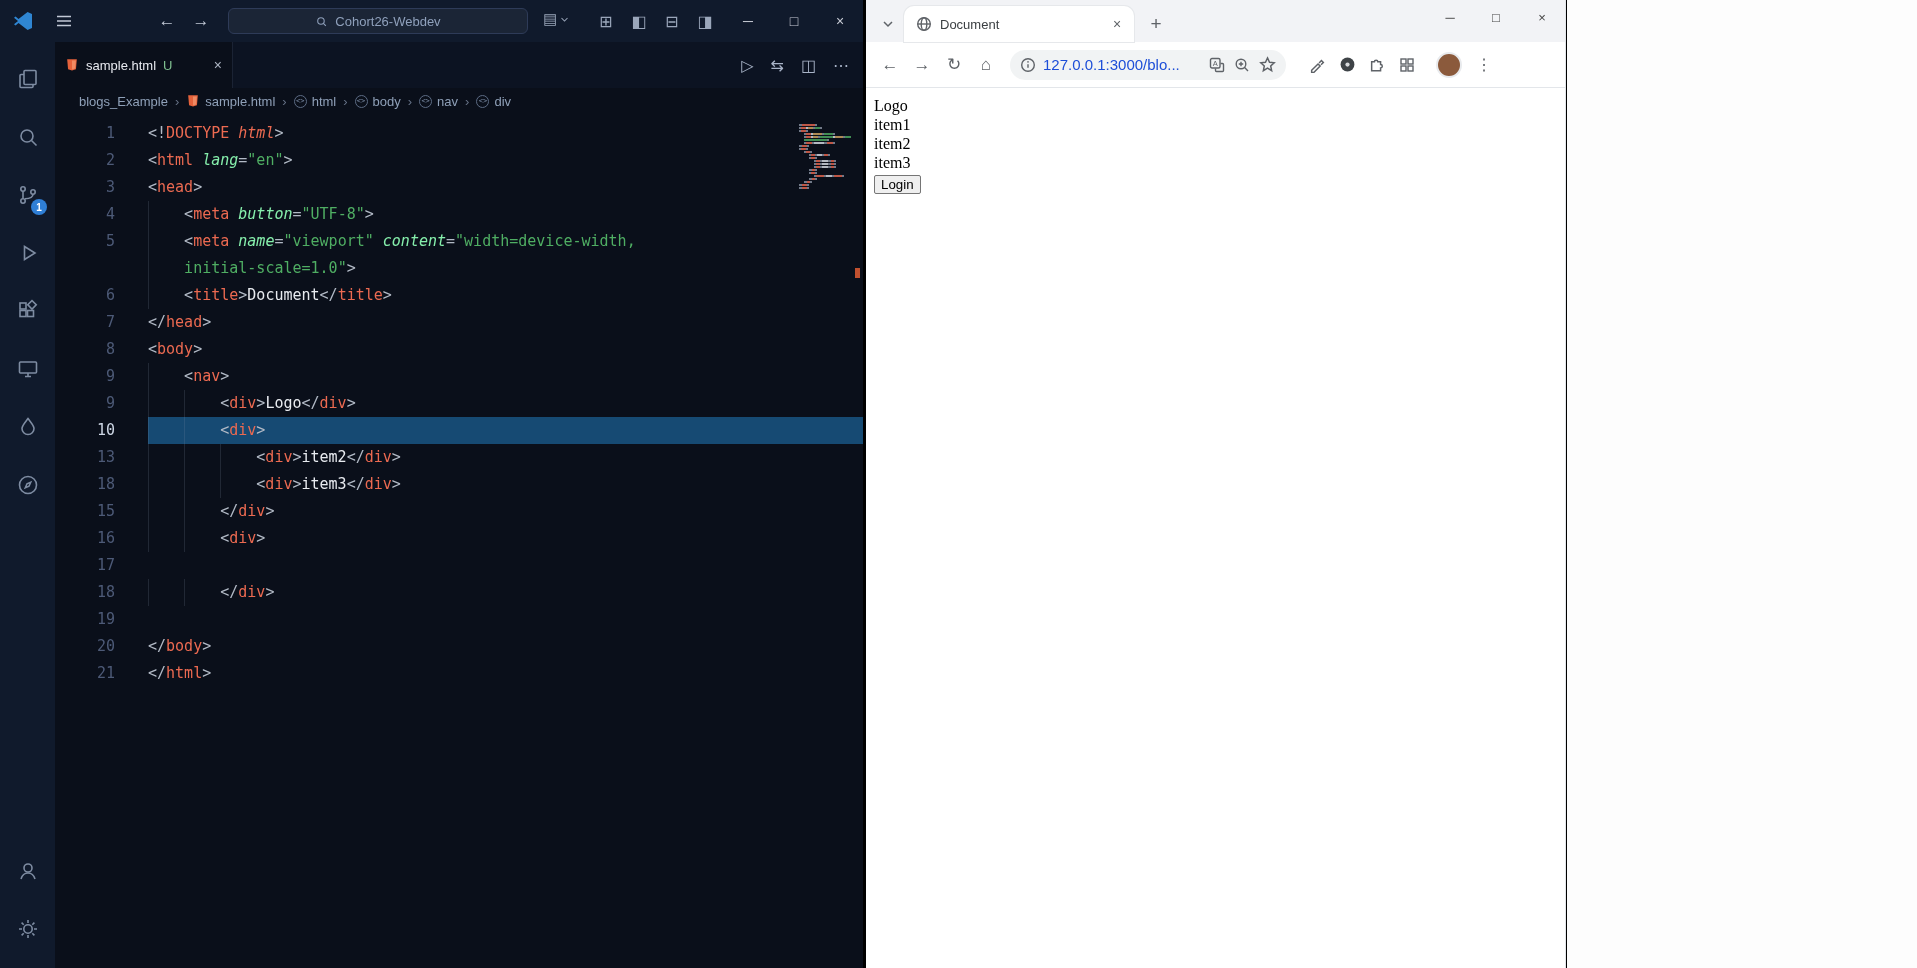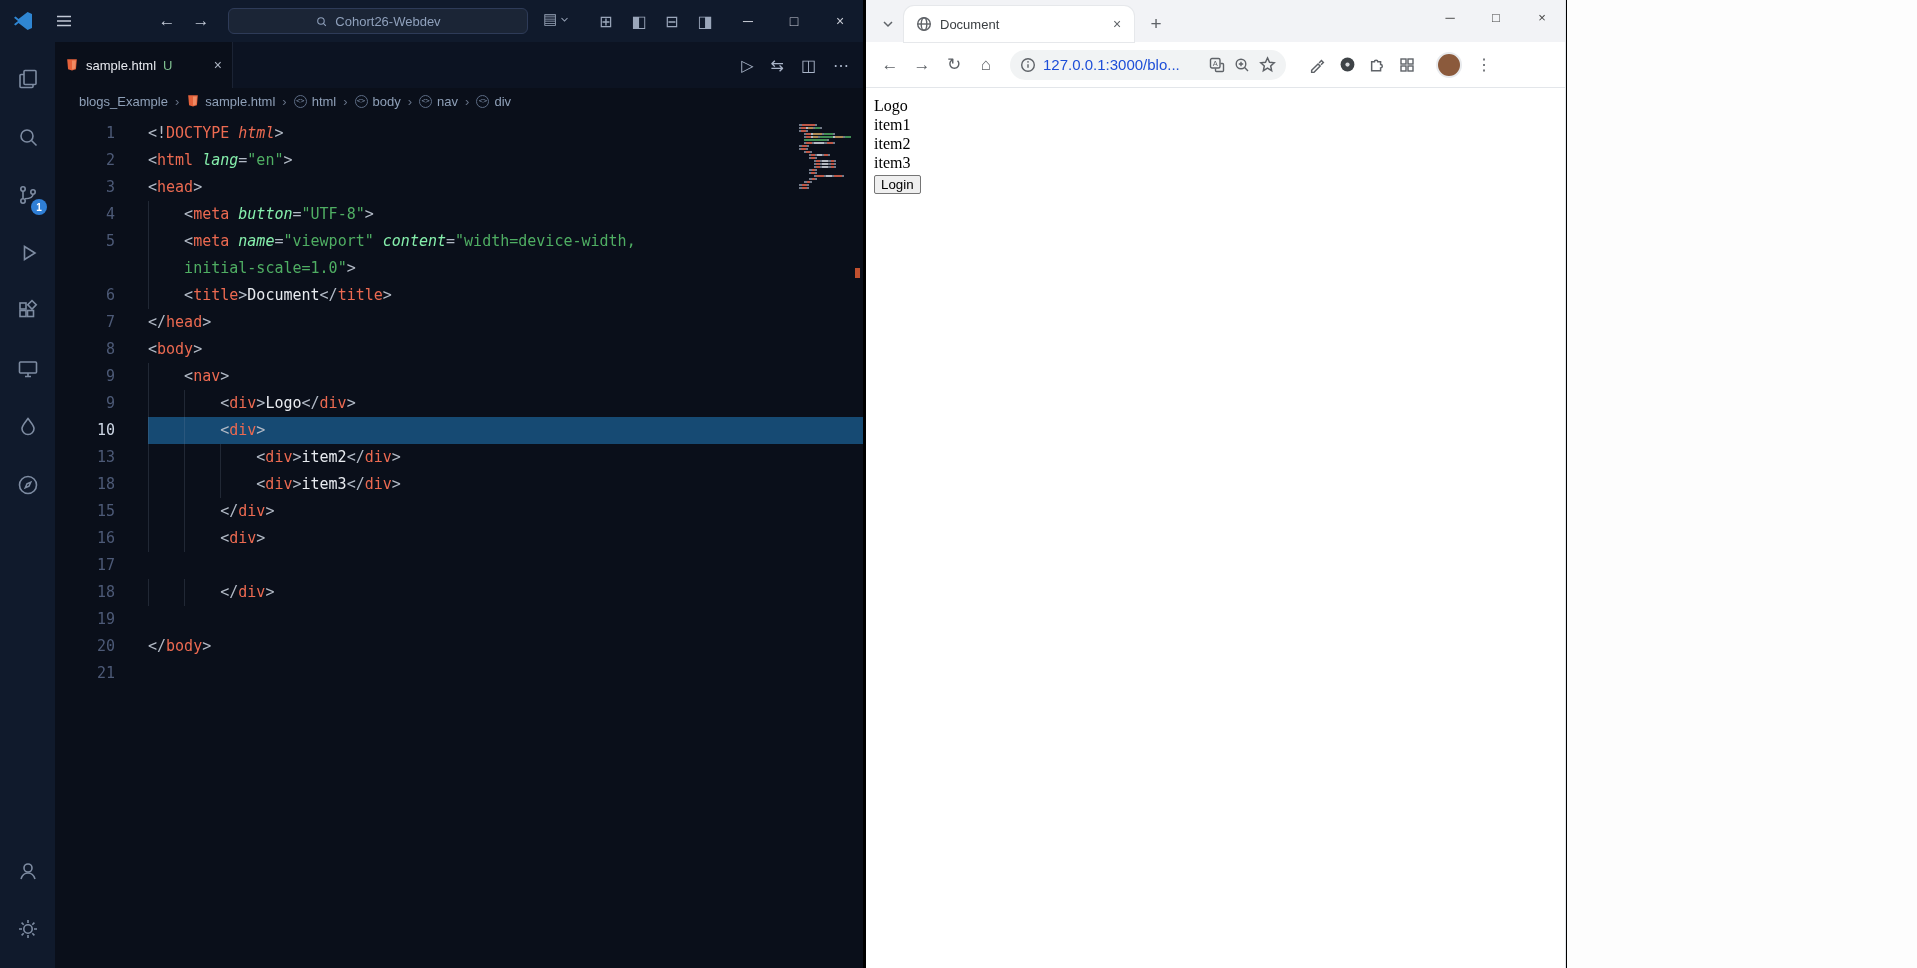--- a/index.html
+++ b/index.html
@@ -321,20 +321,21 @@
             </div>
             <div class="line">
               <div class="gutter">19</div>
             </div>
             <div class="line">
               <div class="gutter">20</div>
               <div class="codeline"><span class="tk-p">&lt;/</span><span class="tk-t">body</span><span class="tk-p">&gt;</span></div>
             </div>
             <div class="line">
               <div class="gutter">21</div>
+              <div class="codeline"><span class="tk-p">&lt;/</span><span class="tk-t">html</span><span class="tk-p">&gt;</span></div>
             </div>
           </div>
         <div class="minimap" id="minimap">
             <div class="mrow">
               <span style="width: 0px; flex: 0 0 auto;"></span>
               <span class="mseg" style="width: 2.5px; background: rgb(139, 148, 164);"></span>
               <span class="mseg" style="width: 8.75px; background: rgb(236, 106, 81);"></span>
               <span class="mseg" style="width: 5px; background: rgb(236, 106, 81);"></span>
               <span class="mseg" style="width: 2px; background: rgb(139, 148, 164);"></span>
             </div>

